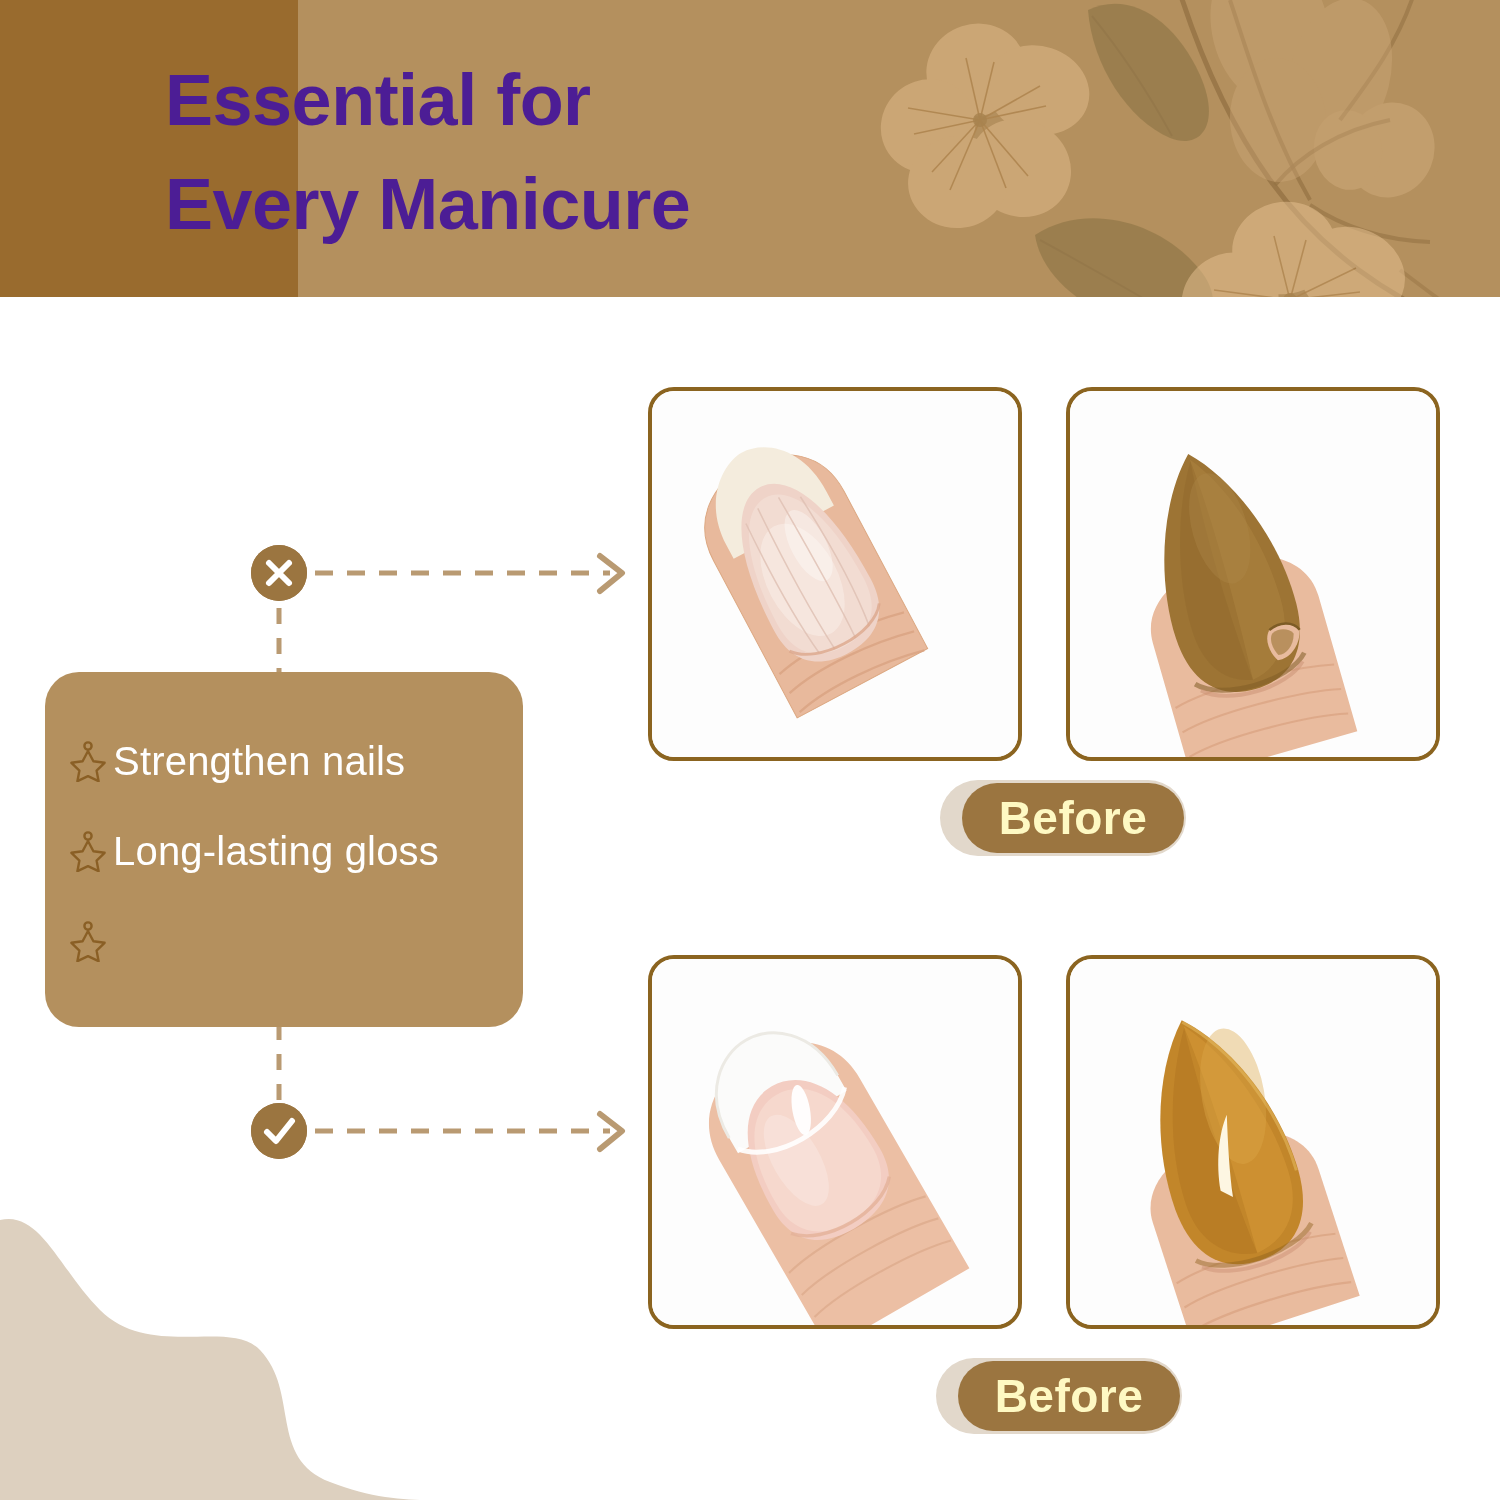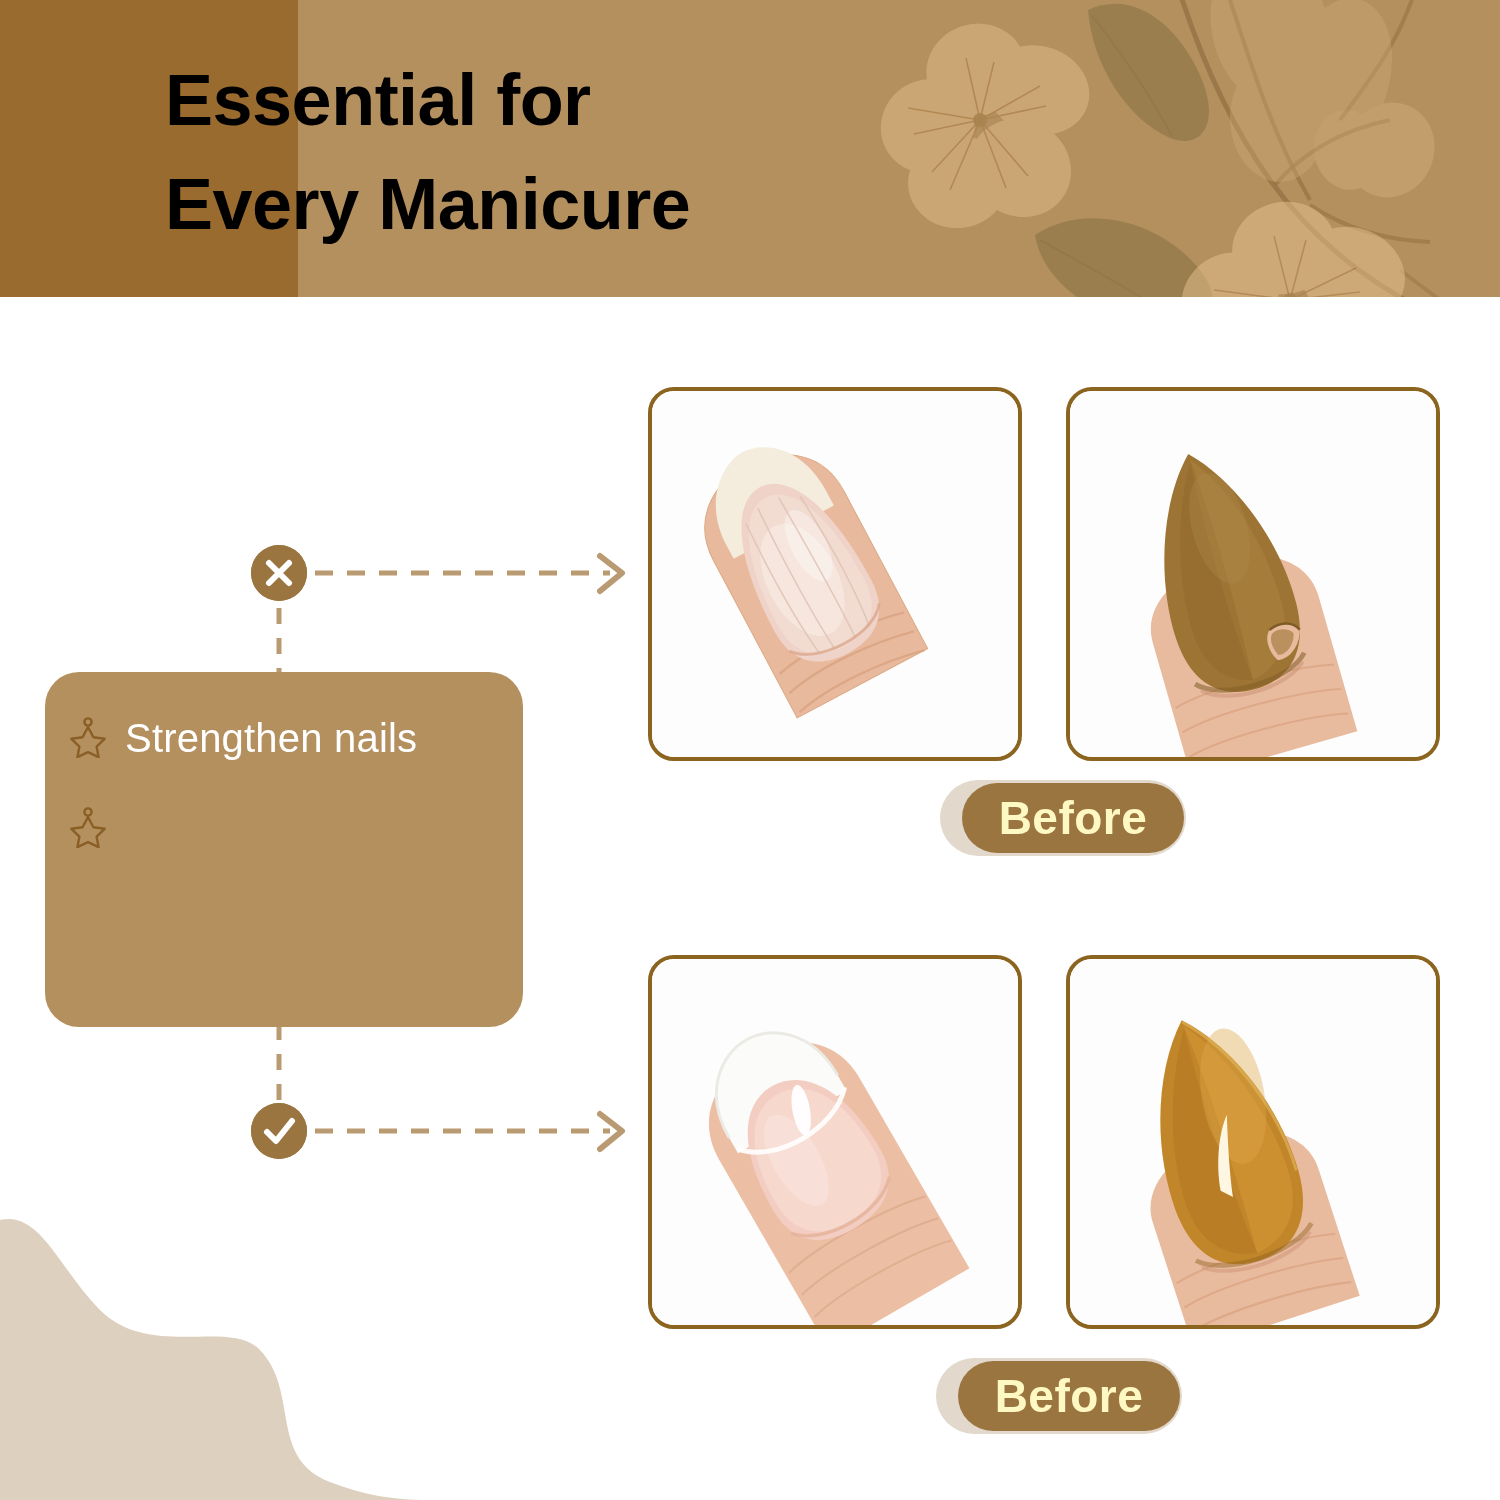--- a/index.html
+++ b/index.html
@@ -17,21 +17,21 @@
     background:#b4905e;
     overflow:hidden;
   }
   .header-dark {
     position:absolute; left:0; top:0; width:298px; height:297px;
     background:#996b2e;
   }
   .header-title {
     position:absolute; left:165px; top:48px;
     width:900px;
-    color:#000000;
+    color:#4c1d95;
     font-size:72px;
     font-weight:bold;
     line-height:1.45;
     letter-spacing:-0.5px;
     white-space:pre-line;
     z-index:5;
   }
   .floral {
     position:absolute; right:-10px; top:-30px;
     width:640px; height:420px;
@@ -50,22 +50,23 @@
     position:absolute;
     left:45px; top:672px;
     width:478px; height:355px;
     background:#b4905e;
     border-radius:34px;
     padding:44px 0 0 22px;
     z-index:6;
   }
   .feature-item {
     display:flex;
+    align-items:center;
     height:90px;
-    gap:16px;
+    gap:4px;
   }
   .feature-icon { width:42px; height:42px; flex:0 0 42px; display:block; }
   .feature-label {
     color:#ffffff;
     font-size:40px;
     font-weight:400;
     letter-spacing:0.2px;
     white-space:nowrap;
   }
 
@@ -246,20 +247,27 @@
 <div class="feature-card">
 
   <div class="feature-item">
     <svg class="feature-icon" viewBox="0 0 42 42">
       <circle cx="21" cy="6" r="3.6" fill="none" stroke="#8a5f25" stroke-width="2.4"></circle>
       <path d="M21,11 L26.4,21.2 L37.6,22.8 L29.6,30.6 L31.6,41.2 L21,36.2 L10.4,41.2 L12.4,30.6 L4.4,22.8 L15.6,21.2 Z" fill="none" stroke="#8a5f25" stroke-width="2.4" stroke-linejoin="round"></path>
     </svg>
     <span class="feature-label">Strengthen nails</span>
   </div>
 
+  <div class="feature-item">
+    <svg class="feature-icon" viewBox="0 0 42 42">
+      <circle cx="21" cy="6" r="3.6" fill="none" stroke="#8a5f25" stroke-width="2.4"></circle>
+      <path d="M21,11 L26.4,21.2 L37.6,22.8 L29.6,30.6 L31.6,41.2 L21,36.2 L10.4,41.2 L12.4,30.6 L4.4,22.8 L15.6,21.2 Z" fill="none" stroke="#8a5f25" stroke-width="2.4" stroke-linejoin="round"></path>
+    </svg>
+    <span class="feature-label">Long-lasting gloss</span>
+  </div>
 
   <div class="feature-item">
     <svg class="feature-icon" viewBox="0 0 42 42">
       <circle cx="21" cy="6" r="3.6" fill="none" stroke="#8a5f25" stroke-width="2.4"></circle>
       <path d="M21,11 L26.4,21.2 L37.6,22.8 L29.6,30.6 L31.6,41.2 L21,36.2 L10.4,41.2 L12.4,30.6 L4.4,22.8 L15.6,21.2 Z" fill="none" stroke="#8a5f25" stroke-width="2.4" stroke-linejoin="round"></path>
     </svg>
   </div>
 
 </div>
 

